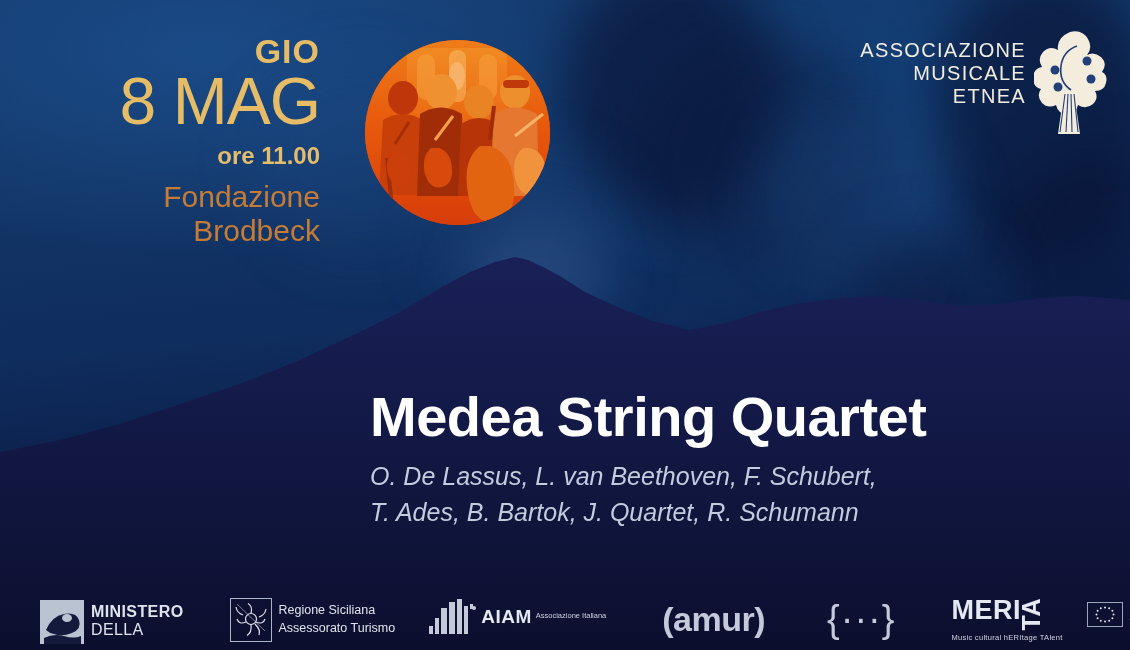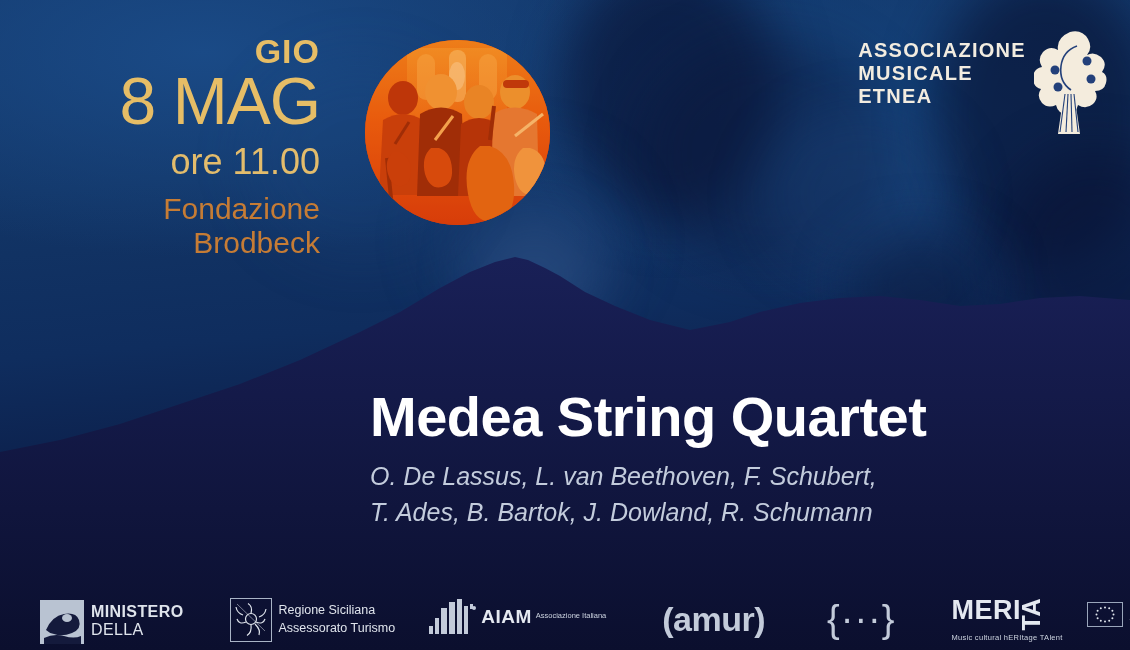--- a/index.html
+++ b/index.html
@@ -44,21 +44,21 @@
   }
   .gio{
     font-size:34px; font-weight:700; letter-spacing:1px;
     color:#e6bd66;
   }
   .day{
     font-size:66px; font-weight:400; letter-spacing:-1px;
     color:#e6bd66; margin-top:0; white-space:nowrap;
   }
   .ore{
-    font-size:36px; font-weight:400; color:#e3bc6c; margin-top:10px;text-align:right;
+    font-size:24px; font-weight:700; color:#e3bc6c; margin-top:10px;text-align:right;
   }
   .venue{
     font-size:30px; font-weight:400; color:#c67c35;
     margin-top:12px; line-height:1.12;
   }
 
   
   .photo{
     position:absolute; left:365px; top:40px;
     width:185px; height:185px; border-radius:50%;
@@ -66,22 +66,22 @@
     background:#d8400f;
   }
   .photo svg{ display:block; }
 
   
   .amelogo{
     position:absolute; right:22px; top:30px;
     display:flex; align-items:flex-start; gap:8px;
   }
   .ametext{
-    color:#f2ece0;
-    font-size:20px; font-weight:700; letter-spacing:1.3px; line-height:1.16;
+    text-align:right; color:#f2ece0;
+    font-size:20px; font-weight:400; letter-spacing:1.3px; line-height:1.16;
     padding-top:9px;
   }
   .ametext div{ white-space:nowrap; }
   .amescroll{ width:74px; height:104px; }
 
   
   .titleblock{
     position:absolute; left:370px; top:388px; width:740px;
   }
   .mtitle{
@@ -262,21 +262,21 @@
           <circle cx="57" cy="49" r="4.5"></circle>
       </g>
       <path d="M43 16 q-14 5 -16 20 q-2 16 10 24" stroke="#23407a" stroke-width="1.6" fill="none"></path>
     </svg>
   </div>
 
   <div class="titleblock">
     <div class="mtitle">Medea String Quartet</div>
     <div class="composers">
       <div>O. De Lassus, L. van Beethoven, F. Schubert,</div>
-      <div>T. Ades, B. Bartok, J. Dowland, R. Schumann</div>
+      <div>T. Ades, B. Bartok, J. Quartet, R. Schumann</div>
     </div>
   </div>
 
   <div class="footer">
 
     <div class="flogo" style="padding-top:10px">
       <div class="minbox">
         <svg width="44" height="44" viewBox="0 0 44 44">
           <rect width="44" height="44" fill="#b9c3d2"></rect>
           <g fill="#141a3c">

